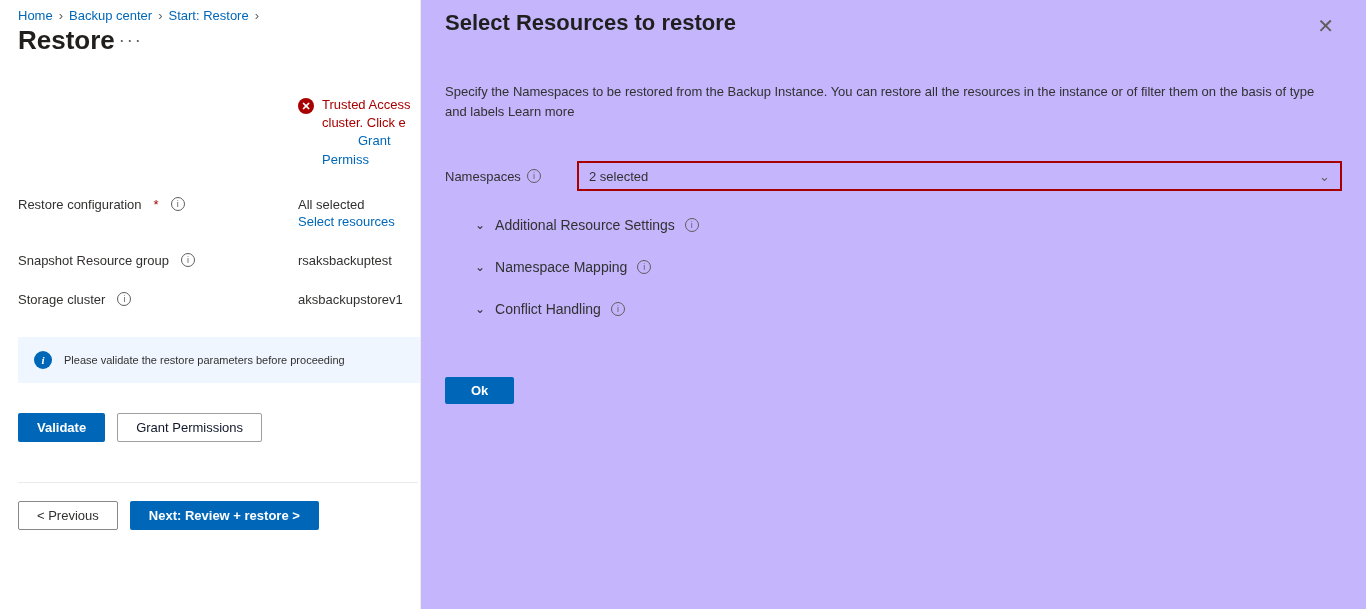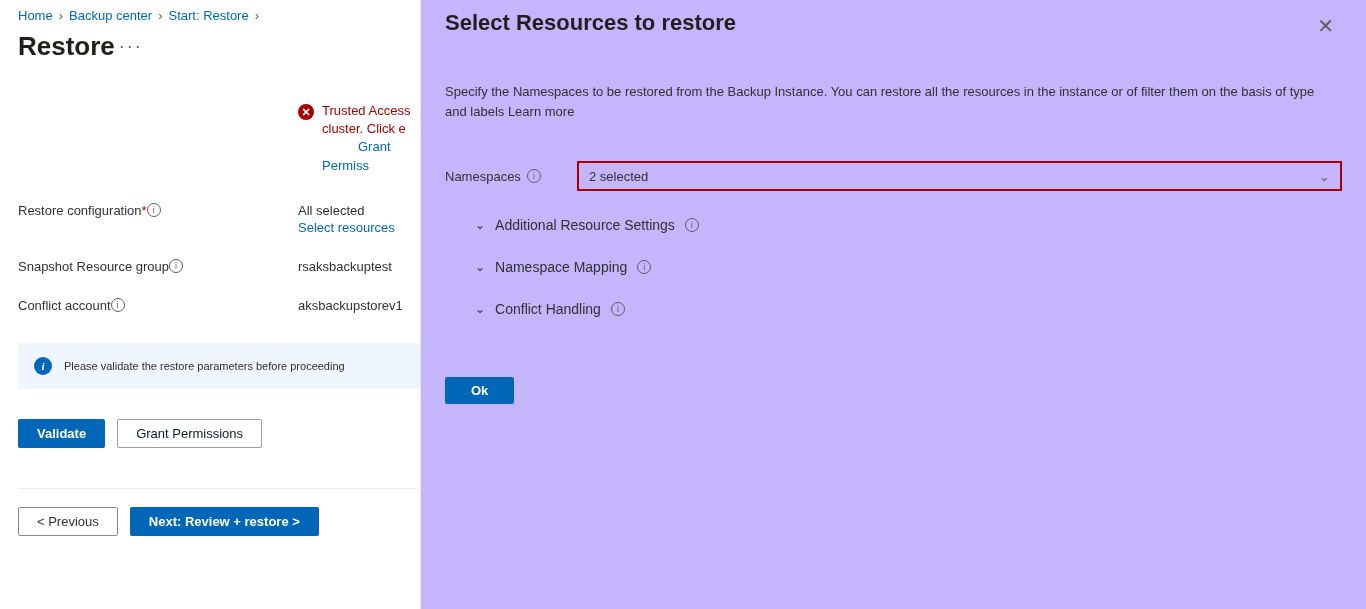--- a/index.html
+++ b/index.html
@@ -20,42 +20,42 @@
     width: 420px;
     height: 100%;
     padding: 8px 0 0 18px;
   }
 
   .breadcrumb {
     display: flex;
     align-items: center;
     gap: 6px;
     font-size: 13px;
-    margin-bottom: 8px;
+    margin-bottom: 2px;
   }
   .breadcrumb a { color: #0067b8; text-decoration: none; cursor: pointer; }
   .breadcrumb .sep { color: #605e5c; }
 
   .page-title-row { display: flex; align-items: center; gap: 4px; margin-bottom: 40px; }
   .page-title { font-size: 26px; font-weight: 600; color: #201f1e; }
   .ellipsis { color: #605e5c; font-size: 18px; letter-spacing: 2px; cursor: pointer; }
 
   .trusted-row { display: flex; align-items: flex-start; gap: 8px; margin-left: 280px; margin-bottom: 28px; }
   .err-icon {
     width: 16px; height: 16px; border-radius: 50%;
     background: #a80000; color: #fff; font-size: 11px; font-weight: bold;
     display: flex; align-items: center; justify-content: center;
     flex-shrink: 0; margin-top: 2px;
   }
   .trusted-text { font-size: 13px; line-height: 1.4; }
   .trusted-text .err { color: #a80000; }
   .trusted-text a { color: #0067b8; text-decoration: none; cursor: pointer; margin-left: 36px; }
 
   .form-row { display: flex; align-items: flex-start; margin-bottom: 24px; }
-  .form-label { width: 280px; display: flex; align-items: center; gap: 0; font-size: 13px; color: #323130; }
+  .form-label { width: 280px; display: flex; align-items: center; gap: 12px; font-size: 13px; color: #323130; }
   .form-label .req { color: #a80000; }
   .form-value { font-size: 13px; color: #323130; }
   .form-value .link { color: #0067b8; cursor: pointer; display: block; margin-top: 2px; }
 
   .info-icon-circle {
     width: 14px; height: 14px; border: 1px solid #605e5c; border-radius: 50%;
     display: inline-flex; align-items: center; justify-content: center;
     font-size: 9px; color: #605e5c; flex-shrink: 0;
   }
 
@@ -163,21 +163,21 @@
   <div class="form-row">
     <div class="form-label">
       <span>Snapshot Resource group</span>
       <span class="info-icon-circle">i</span>
     </div>
     <div class="form-value">rsaksbackuptest</div>
   </div>
 
   <div class="form-row">
     <div class="form-label">
-      <span>Conflict account</span>
+      <span>Storage cluster</span>
       <span class="info-icon-circle">i</span>
     </div>
     <div class="form-value">aksbackupstorev1</div>
   </div>
 
   <div class="info-banner">
     <div class="i-icon">i</div>
     <span class="txt">Please validate the restore parameters before proceeding</span>
   </div>
 

